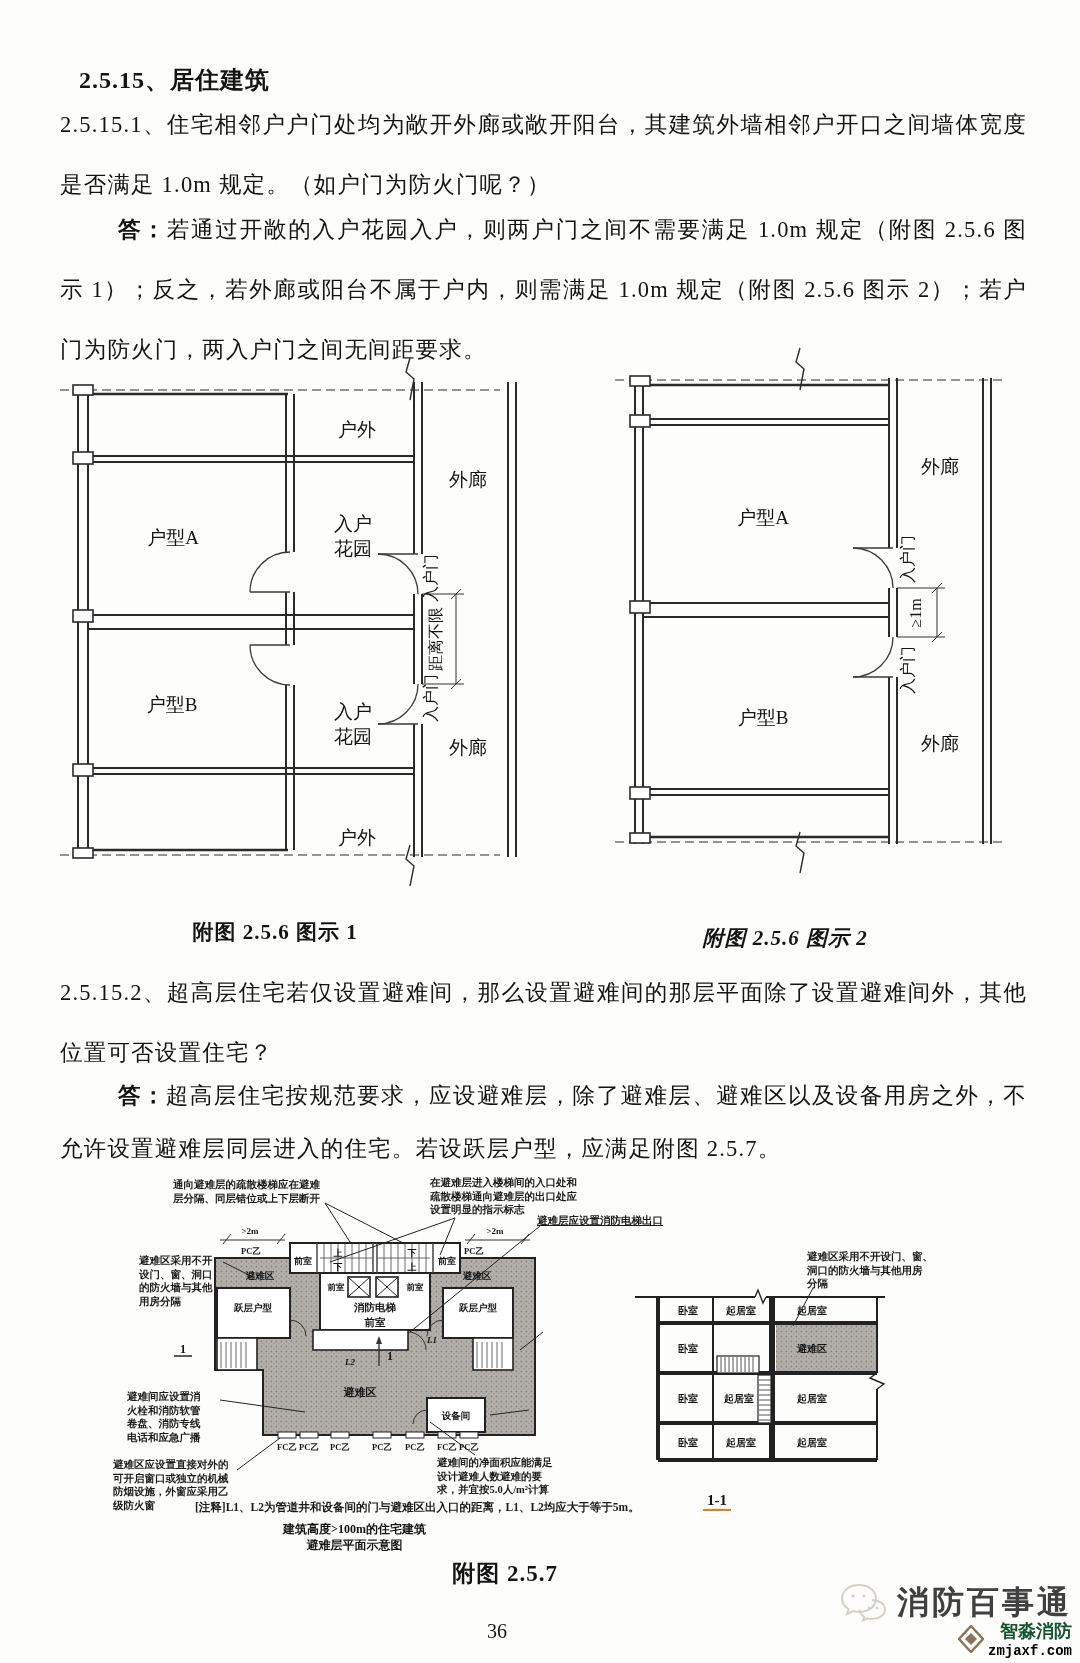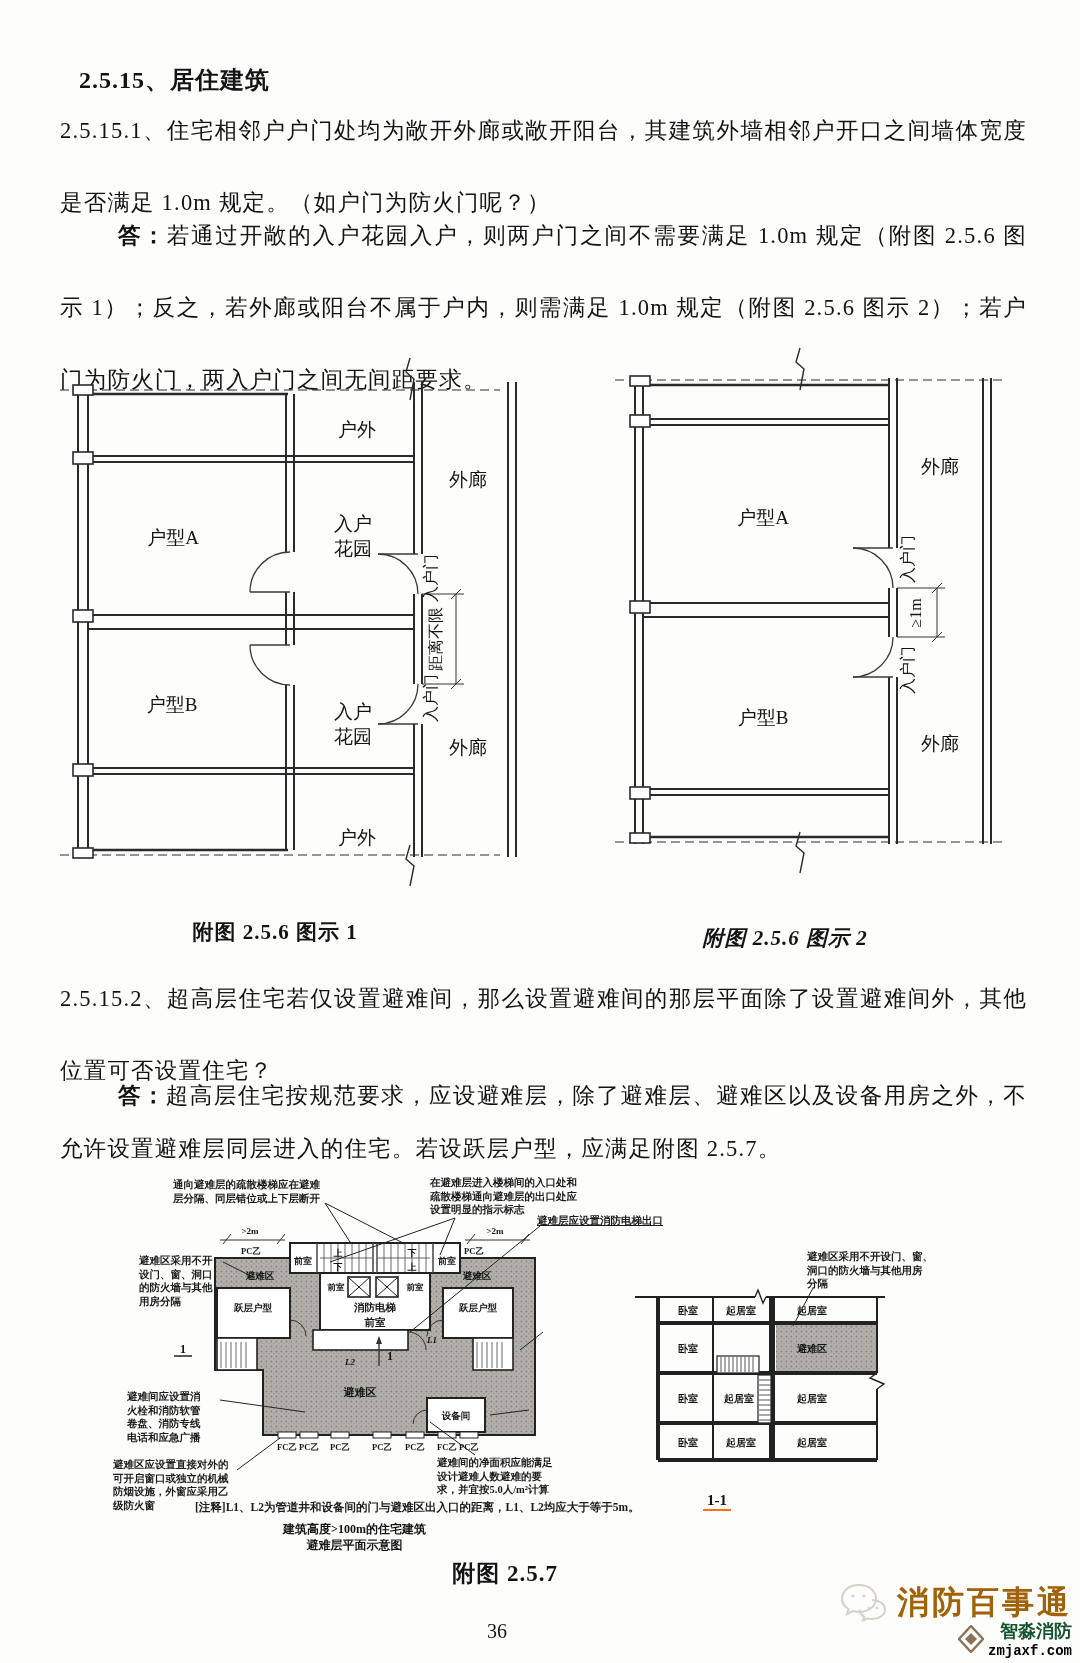--- a/index.html
+++ b/index.html
@@ -1,39 +1,39 @@
 <!DOCTYPE html>
 <html><head>
 <meta charset="utf-8">
 <style>
   html,body{margin:0;padding:0;background:#fff;}
   .page{position:relative;width:1080px;height:1663px;background:#fdfdfc;overflow:hidden;
         font-family:"Liberation Serif",serif;color:#141414;}
   .doc-title{position:absolute;left:60px;top:48px;font-size:24px;font-weight:700;letter-spacing:1px;margin-left:19px;}
-  .para{position:absolute;left:60px;width:967px;font-size:22.5px;line-height:72px;
+  .para{position:absolute;left:60px;width:967px;font-size:22.5px;line-height:60px;
         letter-spacing:1.2px;text-align:justify;margin:0;}
   .para b{font-weight:700;}
   .indent{text-indent:58px;}
   .caption{position:absolute;font-size:21px;font-weight:600;text-align:center;letter-spacing:1px;}
   .fig-svg{position:absolute;}
   svg text{font-family:"Liberation Serif",serif;fill:#151515;}
   .roomlbl{font-size:19px;}
   .roomlbl-s{font-size:16px;}
   .fig3{position:absolute;left:95px;top:1170px;width:950px;height:392px;}
   .fig3 svg{position:absolute;left:0;top:0;}
   .ann{position:absolute;font-size:10.5px;line-height:13.5px;font-weight:700;
        white-space:pre-line;color:#1b1b1b;letter-spacing:0;}
   .ann.u{text-decoration:underline;}
   .note-line{position:absolute;font-size:11.5px;font-weight:700;color:#1b1b1b;white-space:pre-line;}
   .plan-title{position:absolute;font-size:12px;font-weight:700;text-align:center;white-space:pre-line;line-height:16px;}
   .sec-ref{position:absolute;font-size:15px;font-weight:700;border-bottom:2px solid #f97316;padding:0 4px;}
   .page-number{position:absolute;left:437px;top:1620px;width:120px;text-align:center;font-size:20px;}
   .wm{position:absolute;right:8px;bottom:4px;text-align:right;}
   .wm-row1{display:flex;align-items:center;justify-content:flex-end;gap:6px;}
-  .wm-brand{font-size:32px;color:#a16207;letter-spacing:3px;font-weight:600;}
+  .wm-brand{font-size:32px;color:#404040;letter-spacing:3px;font-weight:600;}
   .wm-row2{display:flex;align-items:center;justify-content:flex-end;gap:4px;margin-top:-6px;}
   .wm-company{font-size:18px;font-weight:700;color:#14532d;}
   .wm-site{font-size:14px;font-weight:700;color:#000000;font-family:"Liberation Mono",monospace;}
 </style>
 </head>
 <body>
 
 <div class="page">
 
   <h1 class="doc-title">2.5.15、居住建筑</h1>

